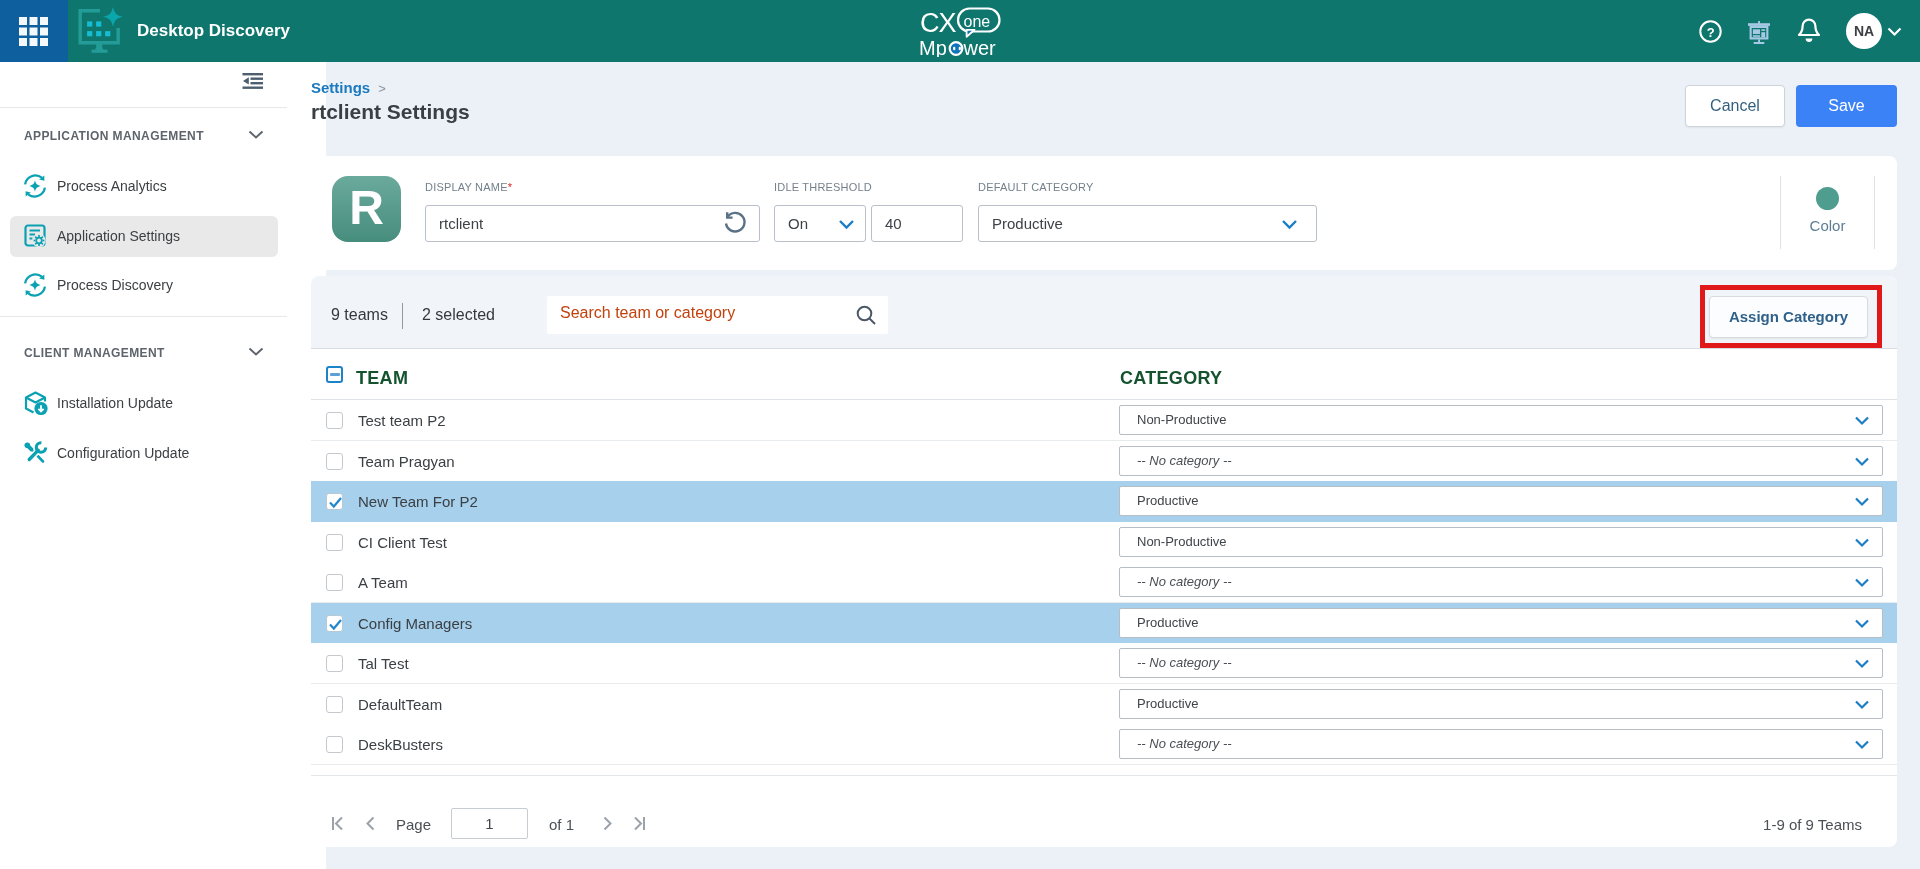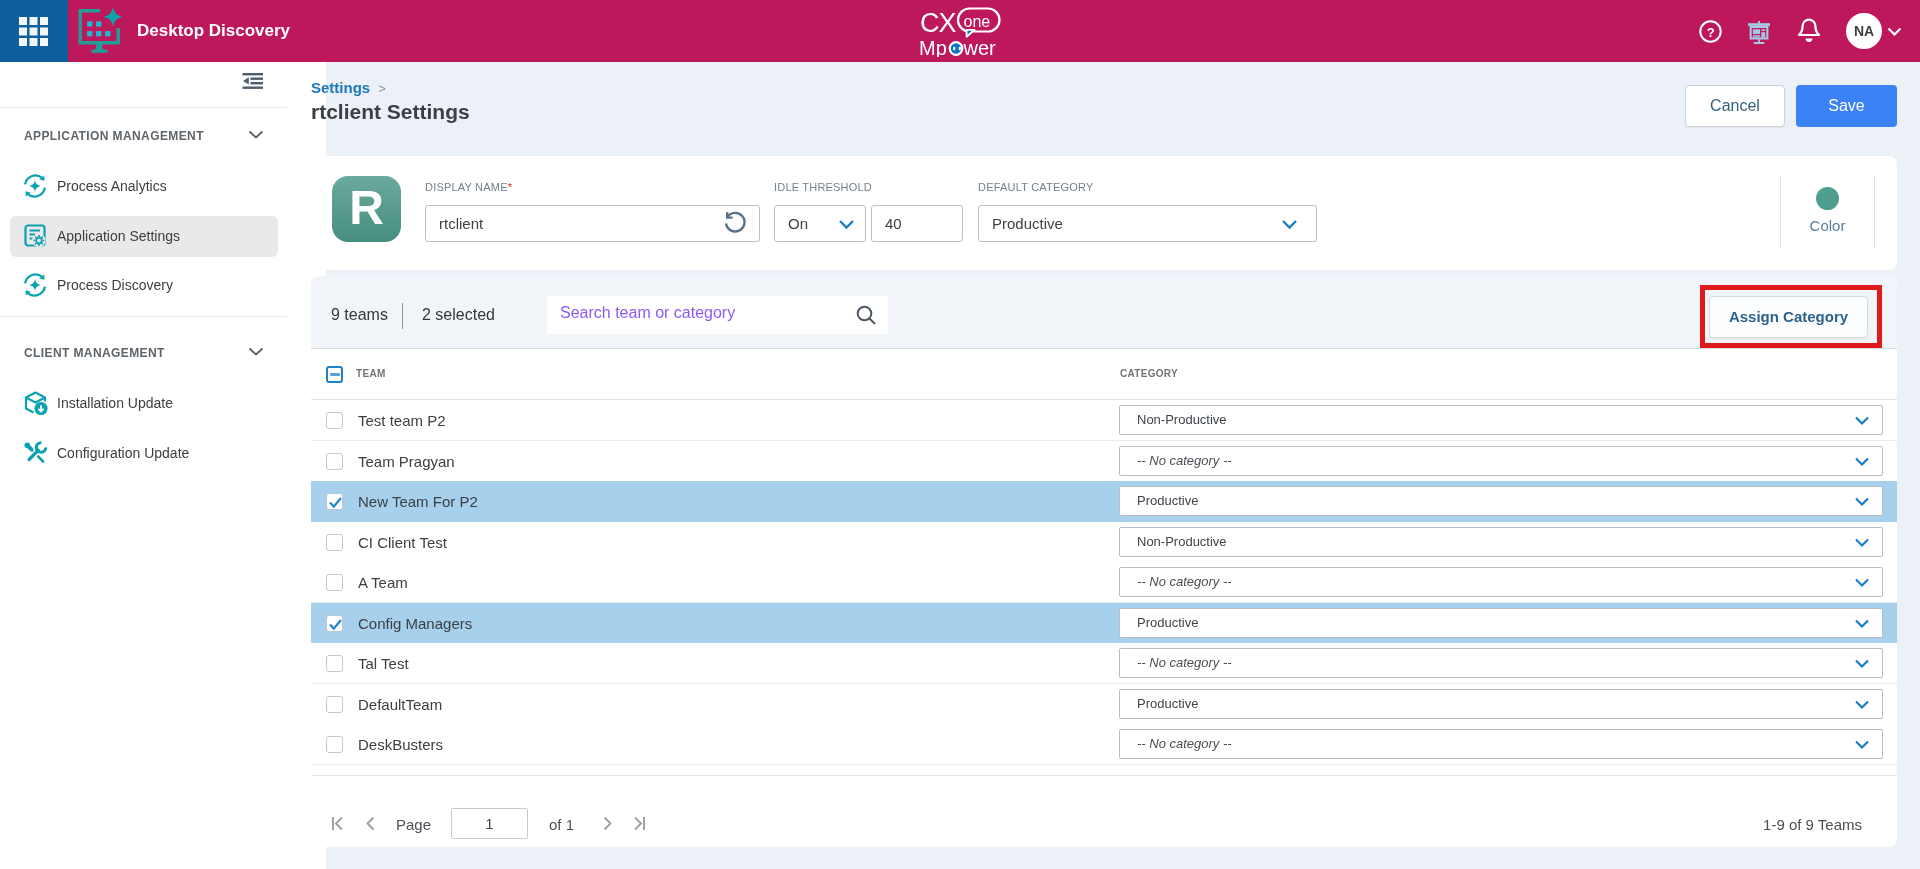--- a/index.html
+++ b/index.html
@@ -1,19 +1,19 @@
 <!DOCTYPE html>
 <html><head>
 <meta charset="utf-8">
 <style>
   * { margin:0; padding:0; box-sizing:border-box; }
   html,body { width:1920px; height:869px; font-family:"Liberation Sans",sans-serif; background:#ebf1f7; overflow:hidden; }
   .abs { position:absolute; }
   
-  .topbar { position:absolute; left:0; top:0; width:1920px; height:62px; background:#be185d; }
+  .topbar { position:absolute; left:0; top:0; width:1920px; height:62px; background:#0f766e; }
   .gridbtn { position:absolute; left:0; top:0; width:68px; height:62px; background:#0e5f9e; }
   .apptitle { position:absolute; left:137px; top:0; height:62px; line-height:62px; color:#fff; font-size:17px; font-weight:bold; }
   .avatar { position:absolute; left:1846px; top:13px; width:36px; height:36px; border-radius:50%; background:#fff; color:#3c4043; font-size:14px; font-weight:bold; text-align:center; line-height:36px; }
   
   .sidebar { position:absolute; left:0; top:62px; width:326px; height:807px; background:#fff; }
   .sb-divider { position:absolute; left:0; width:287px; height:1px; background:#e6e8ea; }
   .sb-section { position:absolute; left:24px; font-size:12px; font-weight:bold; color:#5d646b; letter-spacing:.4px; }
   .sb-item { position:absolute; left:57px; font-size:14px; color:#3c4043; }
   .sb-active { position:absolute; left:10px; width:268px; height:41px; background:#e9e9ea; border-radius:6px; }
   
@@ -24,25 +24,25 @@
   .btn-save { position:absolute; left:1796px; top:85px; width:101px; height:42px; background:#3b82f6; border-radius:4px; color:#fff; font-size:16px; text-align:center; line-height:42px; }
   .card { position:absolute; background:#fff; border-radius:8px; }
   .flabel { position:absolute; font-size:11px; color:#74808b; letter-spacing:.2px; }
   .flabel .req { color:#d22; }
   .finput { position:absolute; height:37px; background:#fff; border:1px solid #b8c1c9; border-radius:3px; font-size:15px; color:#3d4246; line-height:35px; padding-left:13px; }
   .vline { position:absolute; width:1px; background:#dfe3e6; }
   
   .toolbar { position:absolute; left:311px; top:276px; width:1586px; height:73px; background:#f1f5f9; border-radius:8px 8px 0 0; border-bottom:1px solid #d8dde2; }
   .ttext { position:absolute; font-size:16px; color:#35393d; }
   .searchbox { position:absolute; left:236px; top:20px; width:341px; height:38px; background:#fff; border-radius:2px; }
-  .searchbox span { position:absolute; left:13px; top:8px; font-size:16px; color:#8b5cf6; }
+  .searchbox span { position:absolute; left:13px; top:8px; font-size:16px; color:#c2410c; }
   .redbox { position:absolute; left:1389px; top:9px; width:182px; height:63px; border:5px solid #e01a1a; }
   .assignbtn { position:absolute; left:1398px; top:20px; width:159px; height:42px; background:#fcfdfe; border:1px solid #d8dce0; border-radius:4px; color:#2f618a; font-size:15px; font-weight:bold; text-align:center; line-height:40px; box-shadow:0 1px 2px rgba(0,0,0,.07); }
   .thead { position:absolute; left:311px; top:349px; width:1586px; height:51px; background:#fff; border-bottom:1px solid #dfe3e7; }
-  .thlabel { position:absolute; top:19px; font-size:10px; font-weight:bold; color:#737373; letter-spacing:.3px; }
+  .thlabel { position:absolute; top:19px; font-size:18px; font-weight:bold; color:#14532d; letter-spacing:.3px; }
   .cb { position:absolute; width:17px; height:17px; background:#fff; border:1px solid #c3c9ce; border-radius:3px; }
   .cb-ind { border:2px solid #1d83c9; }
   .cb-ind i { position:absolute; left:1.5px; top:5px; width:10px; height:2.5px; background:#5ea0d4; border-radius:1px; }
   .cb-check { border:1px solid #b9c9d4; }
   .cb-check svg { position:absolute; left:1px; top:2px; }
   .row { position:absolute; left:311px; width:1586px; height:41px; border-bottom:1px solid #e8ebee; background:#fff; }
   .row.sel { background:#a6d0ec; border-bottom:1px solid #a6d0ec; }
   .rname { position:absolute; left:47px; top:12px; font-size:15px; color:#3b4045; }
   .rsel { position:absolute; left:808px; top:5px; width:764px; height:30px; background:#fff; border:1px solid #b6bdc4; border-radius:2px; font-size:13px; color:#3f444a; line-height:28px; padding-left:17px; }
   .rsel.noc { font-style:italic; color:#4a4f54; }

